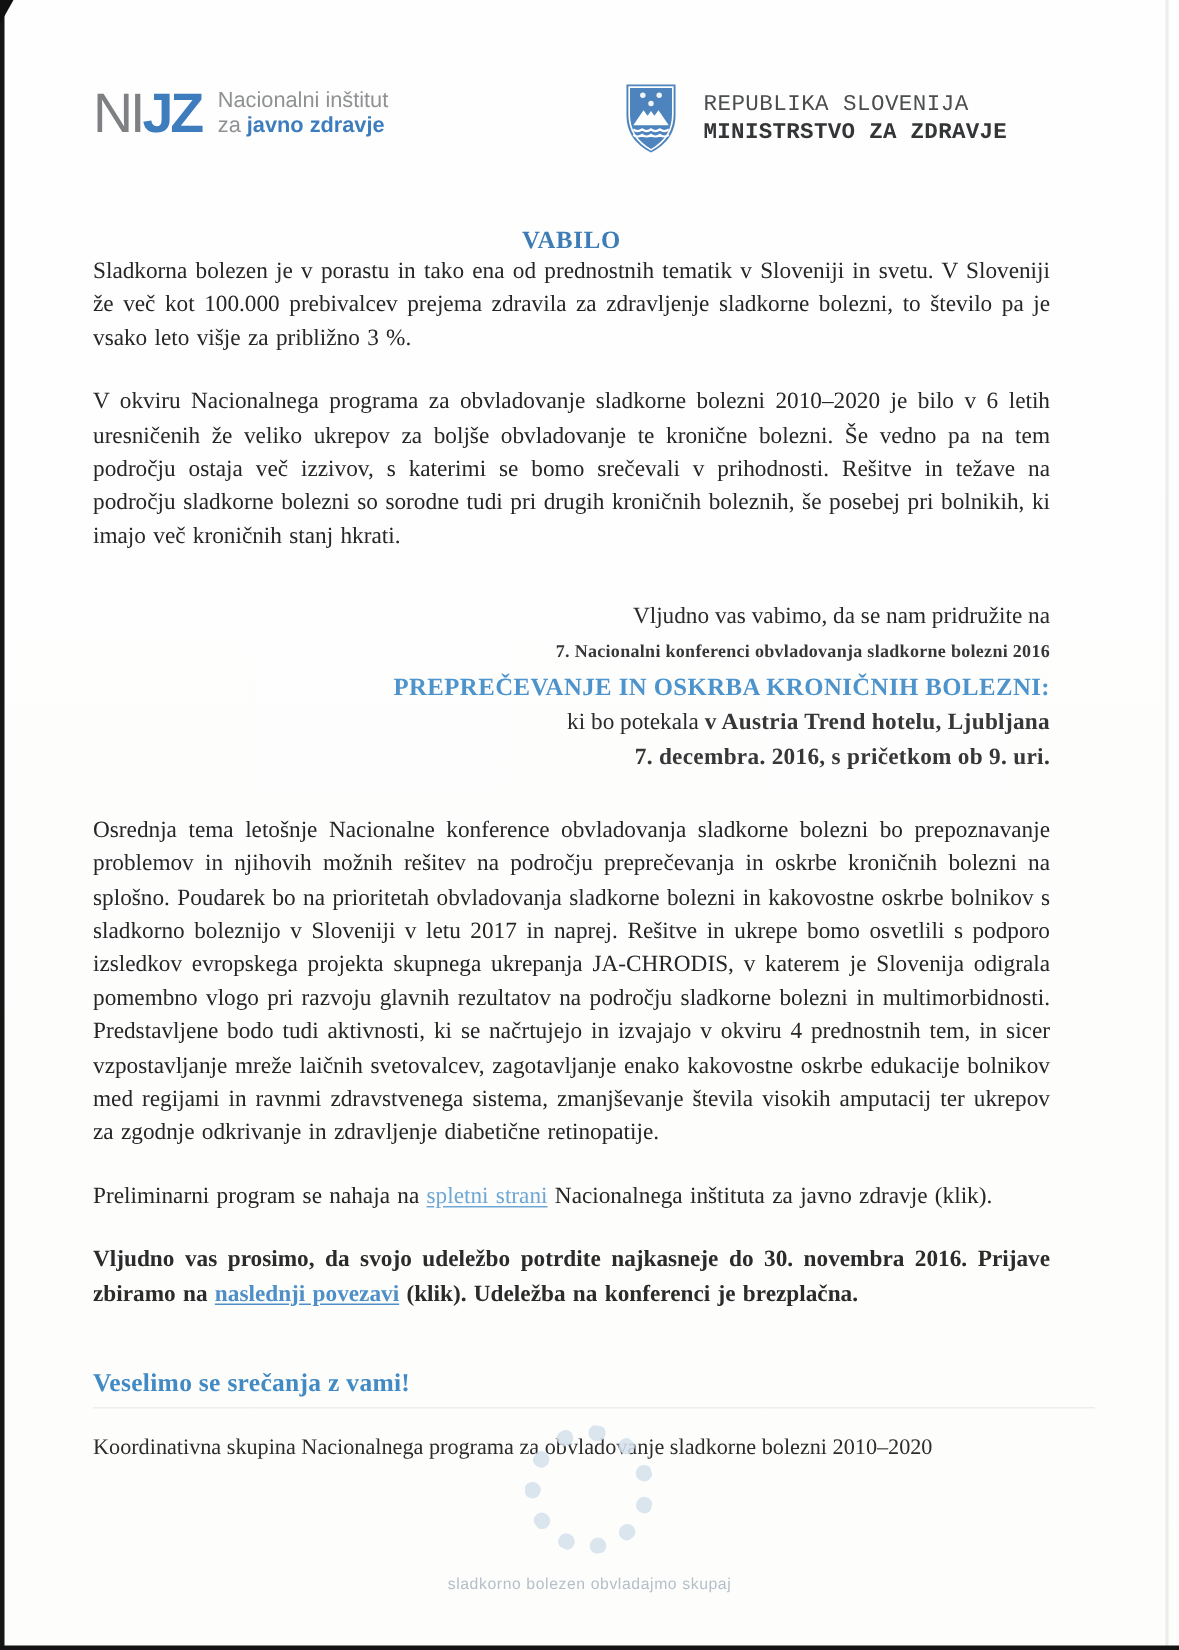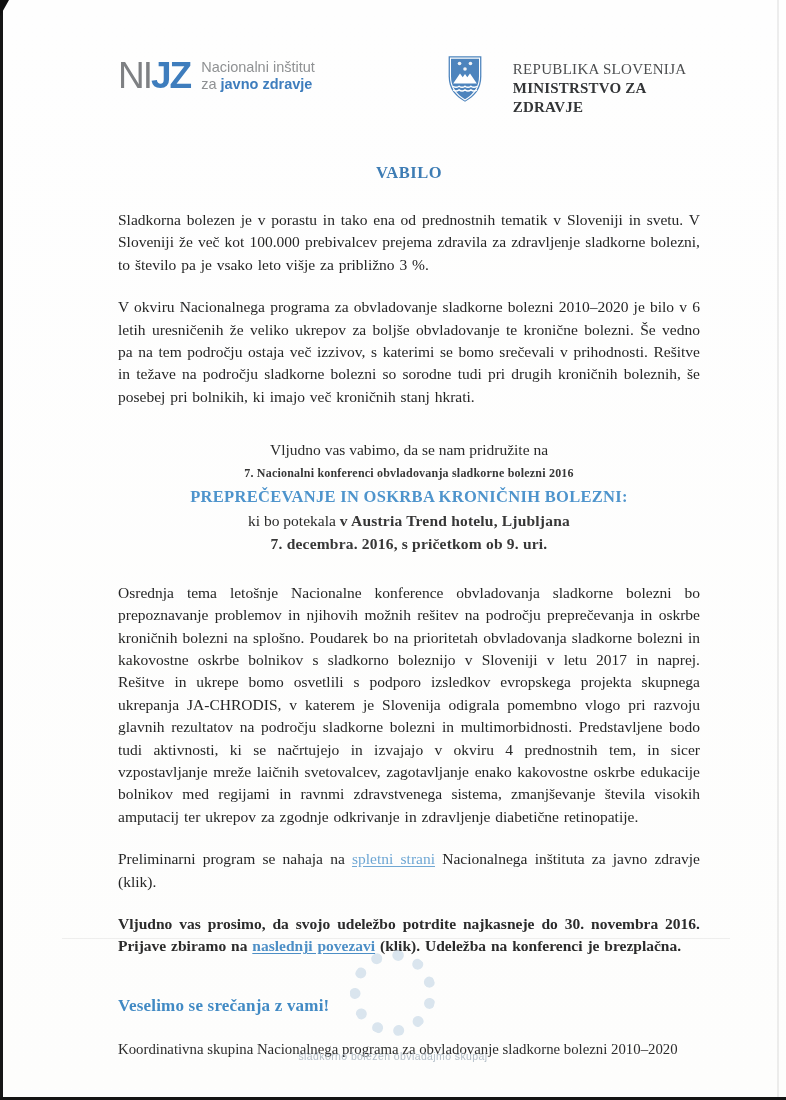--- a/index.html
+++ b/index.html
@@ -7,21 +7,21 @@
   body {
     font-family: "Liberation Serif", serif;
     background: #ffffff;
     position: relative;
     overflow: hidden;
   }
   .page {
     position: relative;
     width: 786px; height: 1100px;
     background: linear-gradient(180deg, #fefefe 0%, #fdfdfc 100%);
-    padding: 56px 86px 0 118px;
+    padding: 56px 86px 0 62px;
   }
   
   .edge-left {
     position: absolute; left: 0; top: 0; width: 3px; height: 1100px;
     background: #161616; z-index: 5;
   }
   .corner-tl {
     position: absolute; left: 0; top: 0; z-index: 6;
     width: 0; height: 0;
     border-top: 16px solid #101010;
@@ -51,44 +51,43 @@
   .nijz-jz { color: #3e7dbd; font-weight: 700; }
   .nijz-text {
     font-family: "Liberation Sans", sans-serif;
     margin-left: 11px; margin-top: 3px;
     font-size: 14.5px; line-height: 17px; color: #8f9193;
   }
   .nijz-line2-bold { color: #3e7dbd; font-weight: 700; }
   .ministry { display: flex; align-items: flex-start; margin-left: 6px; margin-top: -2px; }
   .coat { display: inline-block; width: 40px; height: 50px; }
   .ministry-text {
-    font-family: Liberation Serif, serif;
-    margin-left: 28px; margin-top: 6px;
+    font-family: Liberation Mono, monospace;
+    margin-left: 15px; margin-top: 6px;
     font-size: 15px; line-height: 19px;
   }
   .ministry-line1 { color: #4b4d4f; letter-spacing: 0.3px; }
   .ministry-line2 { color: #333537; font-weight: 700; letter-spacing: 0.2px; }
 
   
   .title {
     margin-top: 46px; text-align: center;
     font-size: 16.5px; font-weight: 700; letter-spacing: 0.5px;
     color: #3d7cb4;
   }
   .para {
-    margin-top: 26px;
     font-size: 15.5px; line-height: 22.4px;
     color: #262626;
     text-align: justify;
     word-spacing: 1px;
   }
   .para + .para { margin-top: 20px; }
 
   .invite {
-    margin-top: 30px; text-align: center;
+    margin-top: 30px; text-align: right;
     font-size: 15.5px; line-height: 23.5px; color: #2a2a2a;
   }
   .inv-intro { font-size: 15.5px; }
   .inv-conf { font-weight: 700; font-size: 12px; color: #373737; letter-spacing: 0.2px; }
   .inv-title { font-weight: 700; font-size: 16.5px; color: #4e94cc; letter-spacing: 0.3px; }
   .inv-title .dark { color: #3a3a3a; }
   .inv-venue .venue-bold { font-weight: 700; color: #373737; margin-left: 4px; letter-spacing: 0.2px; }
   .inv-date { font-weight: 700; color: #373737; letter-spacing: 0.2px; }
 
   .theme { margin-top: 26px; }

